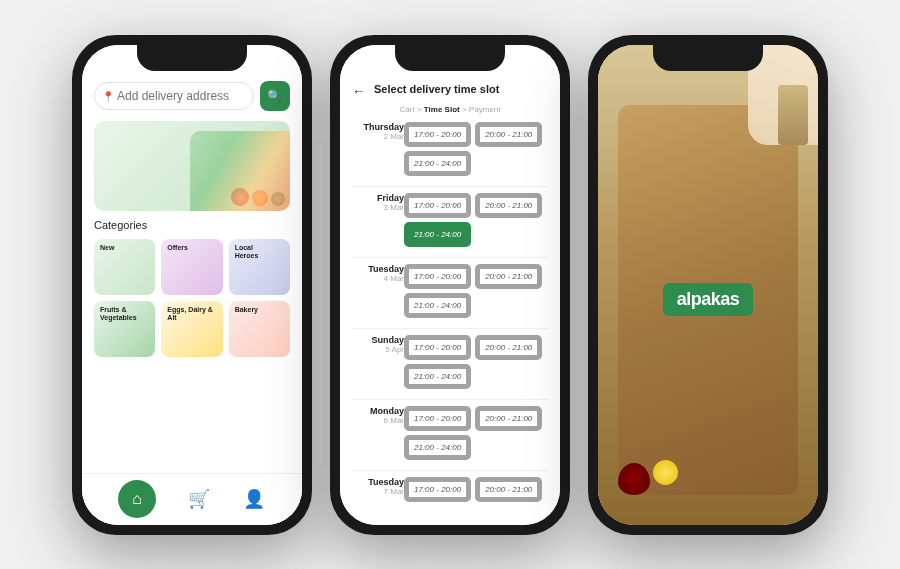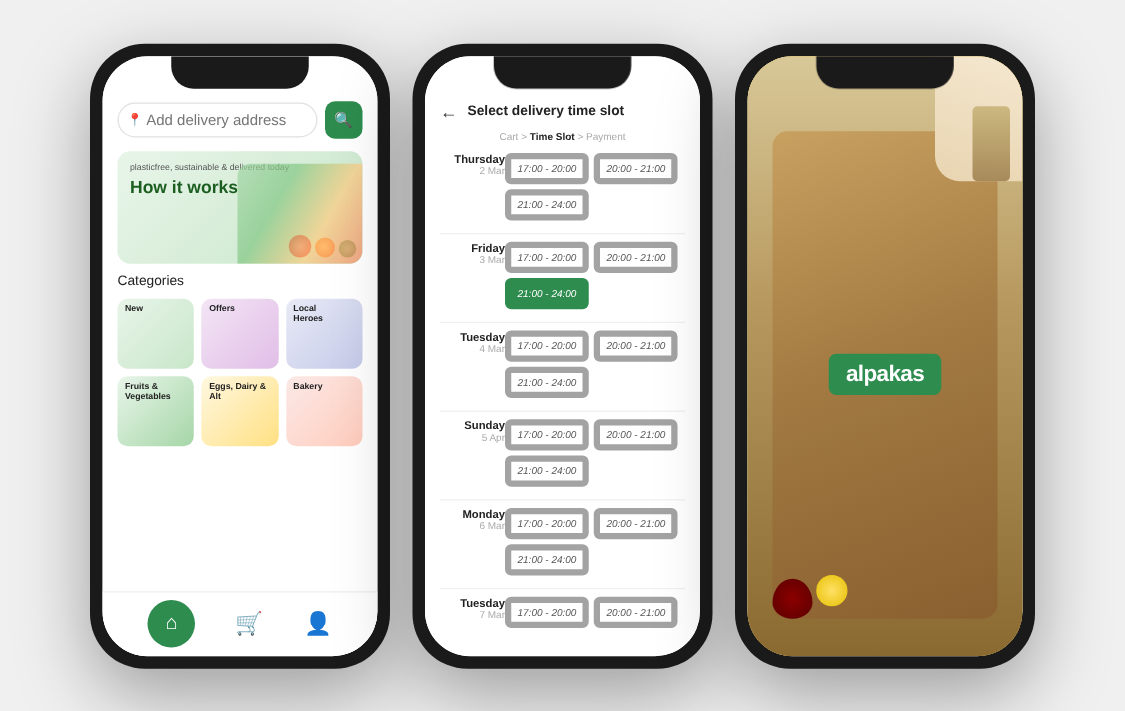--- a/index.html
+++ b/index.html
@@ -287,21 +287,21 @@
       width: 100%;
       height: 1px;
       background: #f0f0f0;
       margin: 2px 0 6px;
     }
 
     
     .screen3 {
       width: 100%;
       height: 100%;
-      background: #eab308;
+      background: #ec4899;
       overflow: hidden;
       position: relative;
     }
     .s3-photo {
       width: 100%;
       height: 100%;
       background: linear-gradient(160deg, #d4c5a0 0%, #c8b88a 30%, #b8a070 60%, #8a7050 100%);
       position: relative;
     }
     .s3-bag {
@@ -351,24 +351,20 @@
         <div class="s1-search-wrap">
           <span class="pin-icon">📍</span>
           <input type="text" placeholder="Add delivery address" style="">
         </div>
         <div class="s1-search-btn">
           <span>🔍</span>
         </div>
       </div>
 
       <div class="s1-banner">
-        <div class="s1-banner-text">
-          <div class="s1-banner-sub">plasticfree, sustainable &amp; delivered today</div>
-          <div class="s1-banner-title">How it works</div>
-        </div>
         <div class="fruit-decoration">
           <div class="fruit-apple"></div>
           <div class="fruit-orange"></div>
           <div class="fruit-green"></div>
         </div>
         <div class="s1-banner-img"></div>
       </div>
 
       <div class="s1-categories">
         <div class="s1-cat-title">Categories</div>

